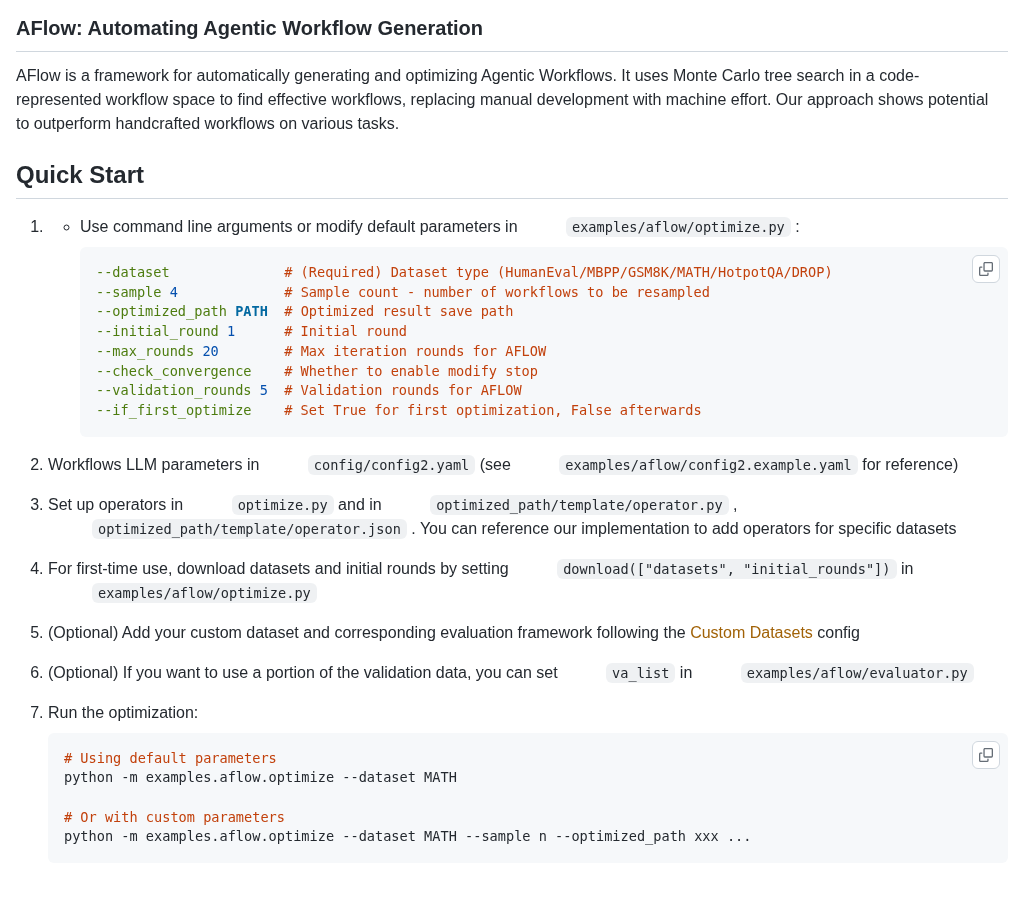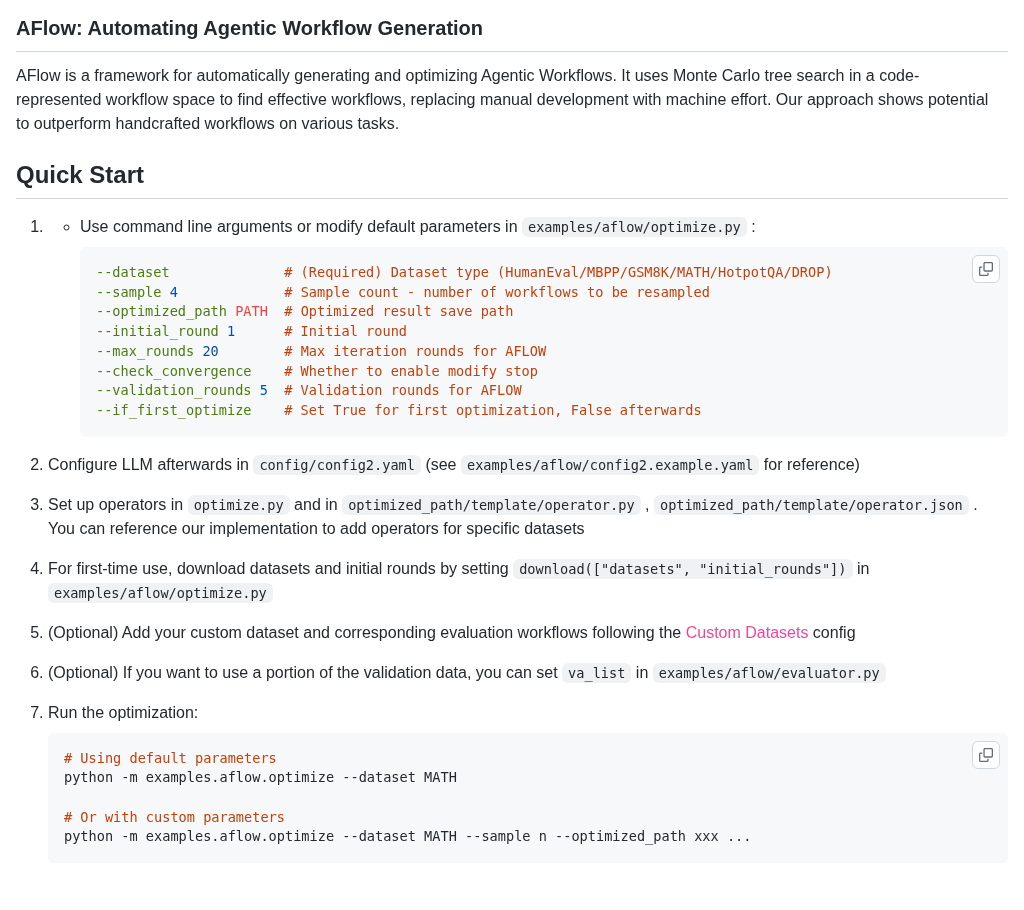--- a/index.html
+++ b/index.html
@@ -49,20 +49,21 @@
     ul > li {
       margin-bottom: 4px;
     }
     code.inline {
       font-family: ui-monospace, SFMono-Regular, "SF Mono", Menlo, Consolas, monospace;
       font-size: 13.6px;
       background: rgba(175,184,193,0.2);
       padding: 2px 6px;
       border-radius: 6px;
       white-space: nowrap;
+      margin-left: 44px;
     }
     pre.codeblock {
       font-family: ui-monospace, SFMono-Regular, "SF Mono", Menlo, Consolas, monospace;
       font-size: 13.6px;
       line-height: 1.45;
       background: #f6f8fa;
       border-radius: 6px;
       padding: 16px;
       margin: 8px 0 16px 0;
       overflow: auto;
@@ -82,27 +83,27 @@
       align-items: center;
       justify-content: center;
       cursor: pointer;
       color: #656d76;
     }
     .copy-btn svg {
       width: 16px;
       height: 16px;
     }
     a.link {
-      color: #ec4899;
+      color: #a16207;
       text-decoration: none;
     }
     .pl-c { color: #c2410c; }     
     .pl-k { color: #4d7c0f; }     
     .pl-n { color: #0550ae; }     
-    .pl-v { color: #ef4444; }     
+    .pl-v { color: #0369a1; font-weight: bold; }     
   </style>
 </head>
 <body>
 
 <h1>AFlow: Automating Agentic Workflow Generation</h1>
 
 <p>AFlow is a framework for automatically generating and optimizing Agentic Workflows. It uses Monte Carlo tree search in a code-represented workflow space to find effective workflows, replacing manual development with machine effort. Our approach shows potential to outperform handcrafted workflows on various tasks.</p>
 
 <h2>Quick Start</h2>
 
@@ -120,33 +121,33 @@
 <span class="pl-k">--validation_rounds</span><span> </span><span class="pl-n">5</span><span>  </span><span class="pl-c"># Validation rounds for AFLOW</span>
 <span class="pl-k">--if_first_optimize</span><span>    </span><span class="pl-c"># Set True for first optimization, False afterwards</span><button class="copy-btn"><svg viewBox="0 0 16 16" fill="currentColor">
                 <path d="M0 6.75C0 5.784.784 5 1.75 5h1.5a.75.75 0 0 1 0 1.5h-1.5a.25.25 0 0 0-.25.25v7.5c0 .138.112.25.25.25h7.5a.25.25 0 0 0 .25-.25v-1.5a.75.75 0 0 1 1.5 0v1.5A1.75 1.75 0 0 1 9.25 16h-7.5A1.75 1.75 0 0 1 0 14.25Z"></path>
                 <path d="M5 1.75C5 .784 5.784 0 6.75 0h7.5C15.216 0 16 .784 16 1.75v7.5A1.75 1.75 0 0 1 14.25 11h-7.5A1.75 1.75 0 0 1 5 9.25Zm1.75-.25a.25.25 0 0 0-.25.25v7.5c0 .138.112.25.25.25h7.5a.25.25 0 0 0 .25-.25v-7.5a.25.25 0 0 0-.25-.25Z"></path>
               </svg></button></pre>
       </li>
     </ul>
   </li>
 
   <li>
-    <span>Configure LLM afterwards in </span><code class="inline">config/config2.yaml</code><span> (see </span><code class="inline">examples/aflow/config2.example.yaml</code><span> for reference)</span>
+    <span>Workflows LLM parameters in </span><code class="inline">config/config2.yaml</code><span> (see </span><code class="inline">examples/aflow/config2.example.yaml</code><span> for reference)</span>
   </li>
 
   <li>
     <span>Set up operators in </span><code class="inline">optimize.py</code><span> and in </span><code class="inline">optimized_path/template/operator.py</code><span> , </span><code class="inline">optimized_path/template/operator.json</code><span> . You can reference our implementation to add operators for specific datasets</span>
   </li>
 
   <li>
     <span>For first-time use, download datasets and initial rounds by setting </span><code class="inline">download(["datasets", "initial_rounds"])</code><span> in </span><code class="inline">examples/aflow/optimize.py</code>
   </li>
 
   <li>
-    <span>(Optional) Add your custom dataset and corresponding evaluation workflows following the </span><a href="#" class="link">Custom Datasets</a><span> config</span>
+    <span>(Optional) Add your custom dataset and corresponding evaluation framework following the </span><a href="#" class="link">Custom Datasets</a><span> config</span>
   </li>
 
   <li>
     <span>(Optional) If you want to use a portion of the validation data, you can set </span><code class="inline">va_list</code><span> in </span><code class="inline">examples/aflow/evaluator.py</code>
   </li>
 
   <li>
     <span>Run the optimization:</span>
     <pre class="codeblock"><span class="pl-c"># Using default parameters</span>
 <span>python -m examples.aflow.optimize --dataset MATH</span>

